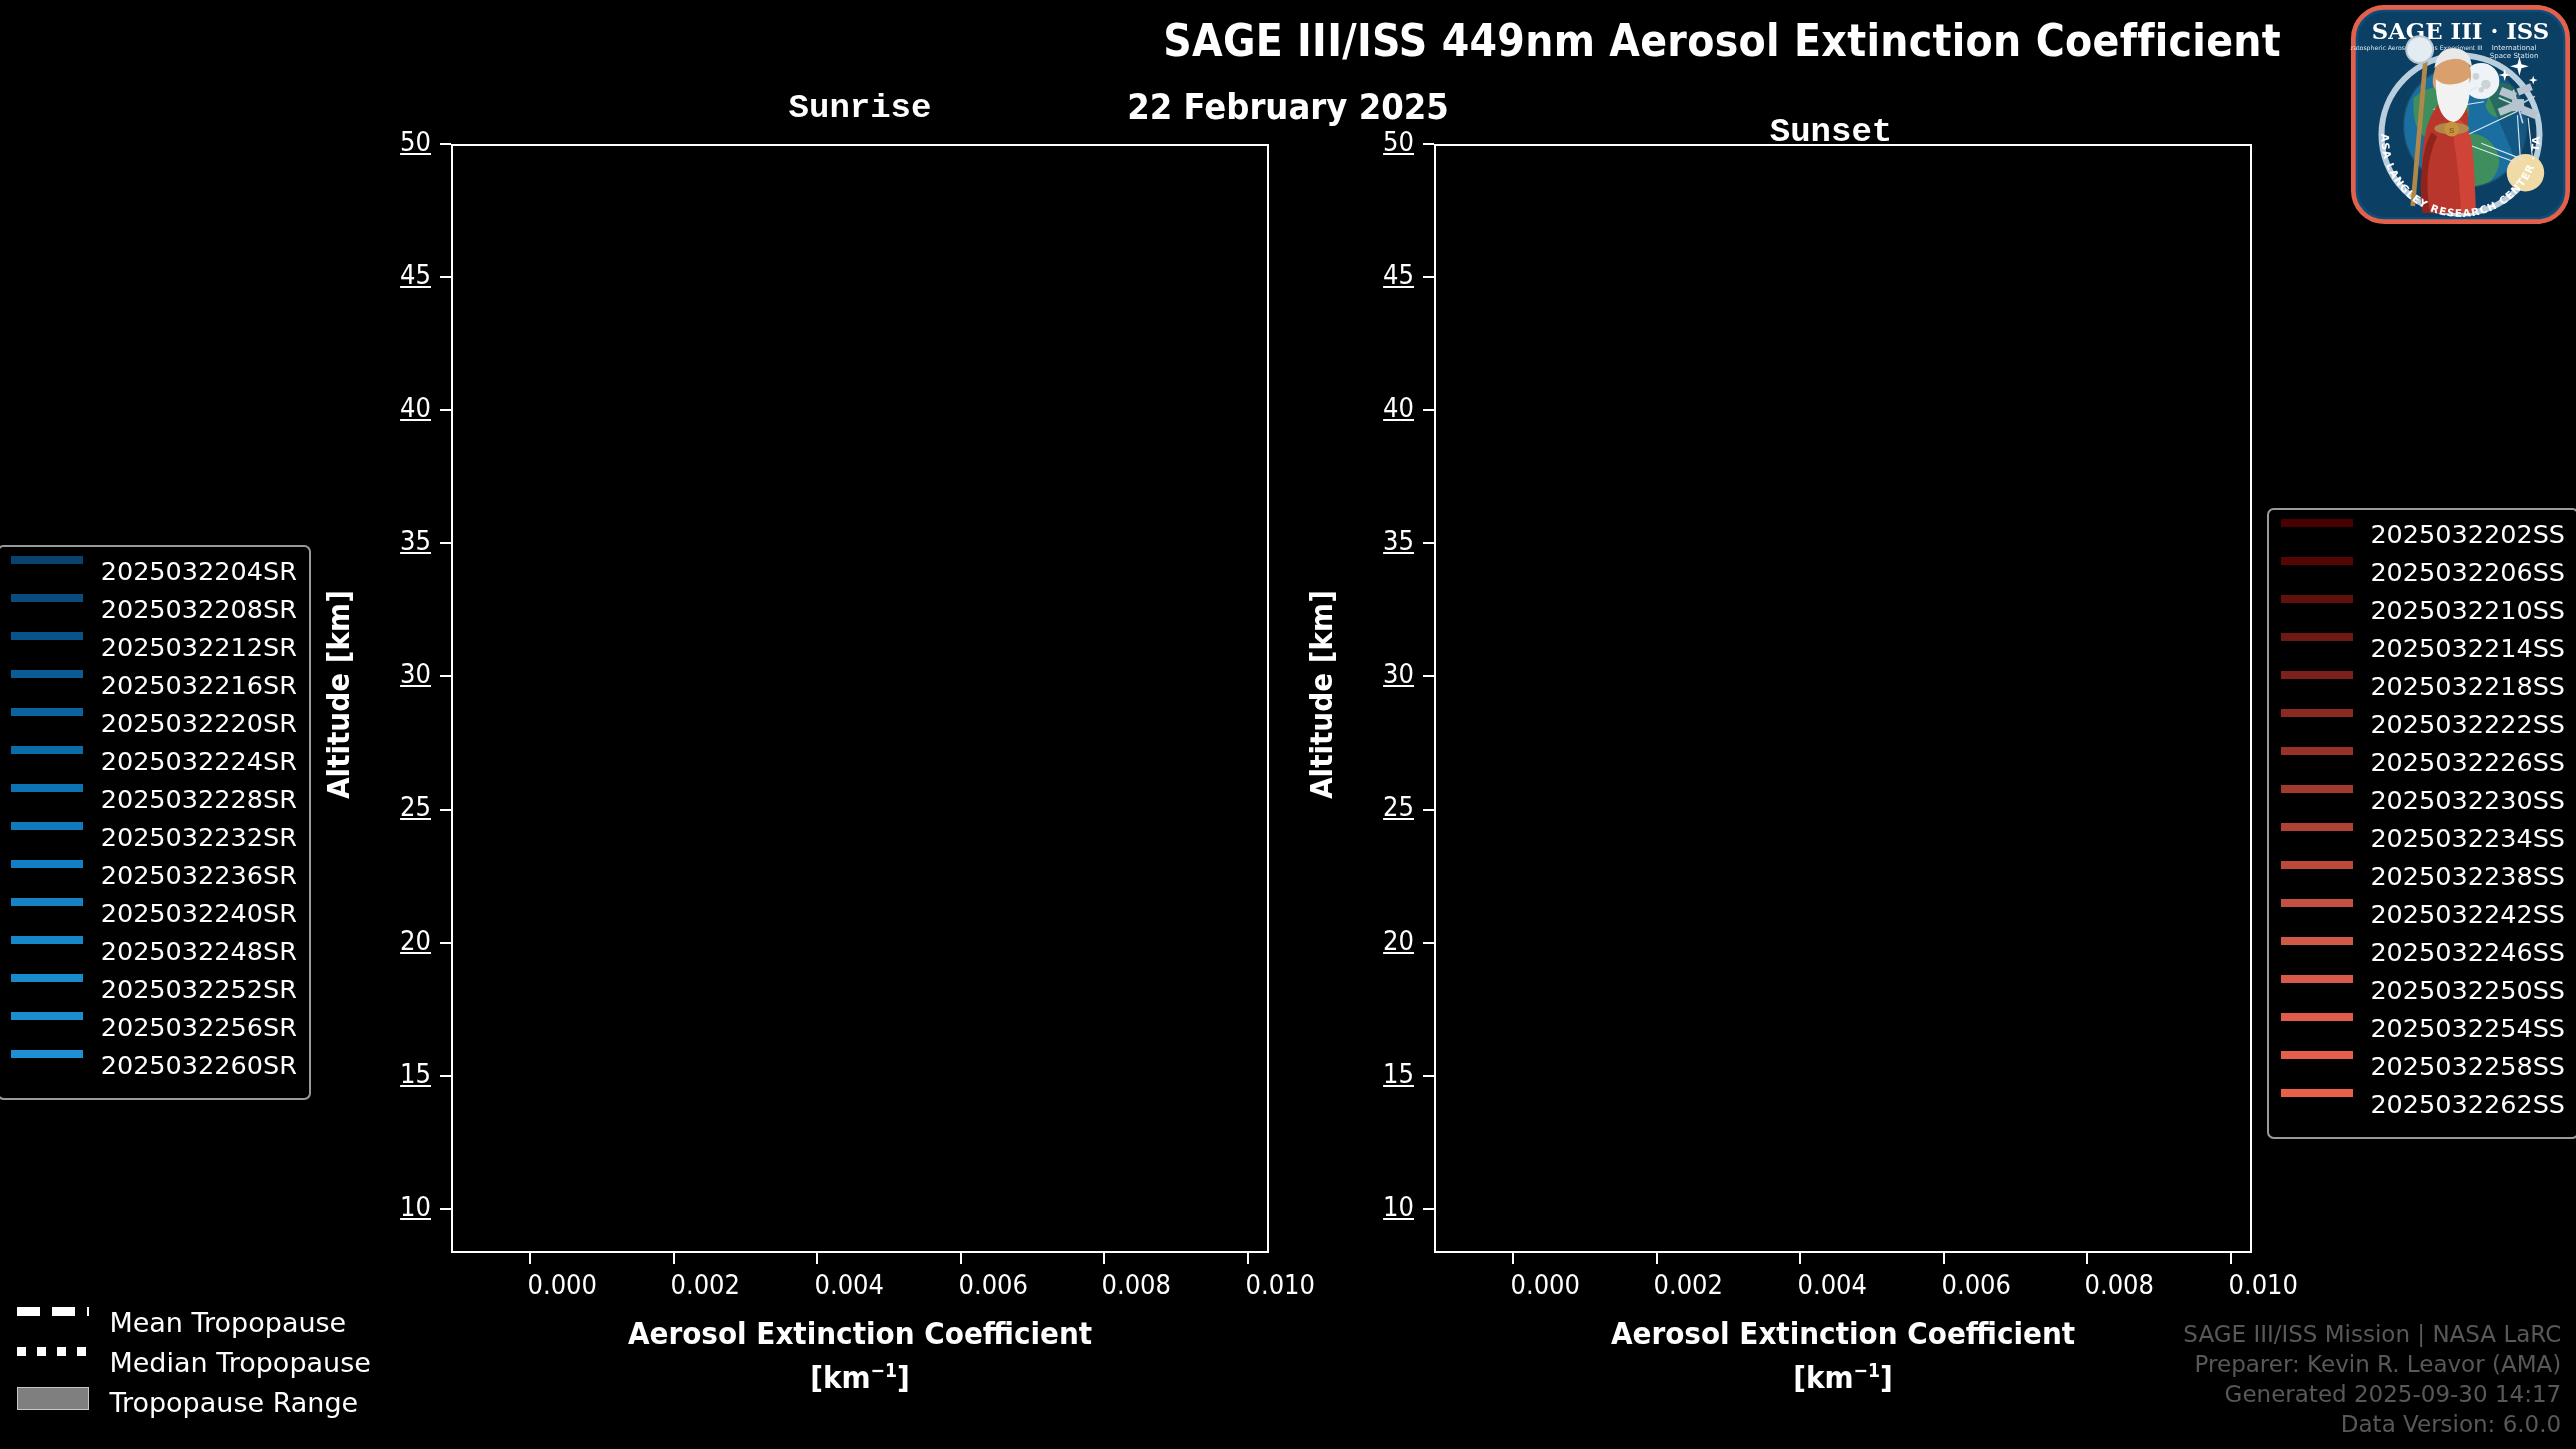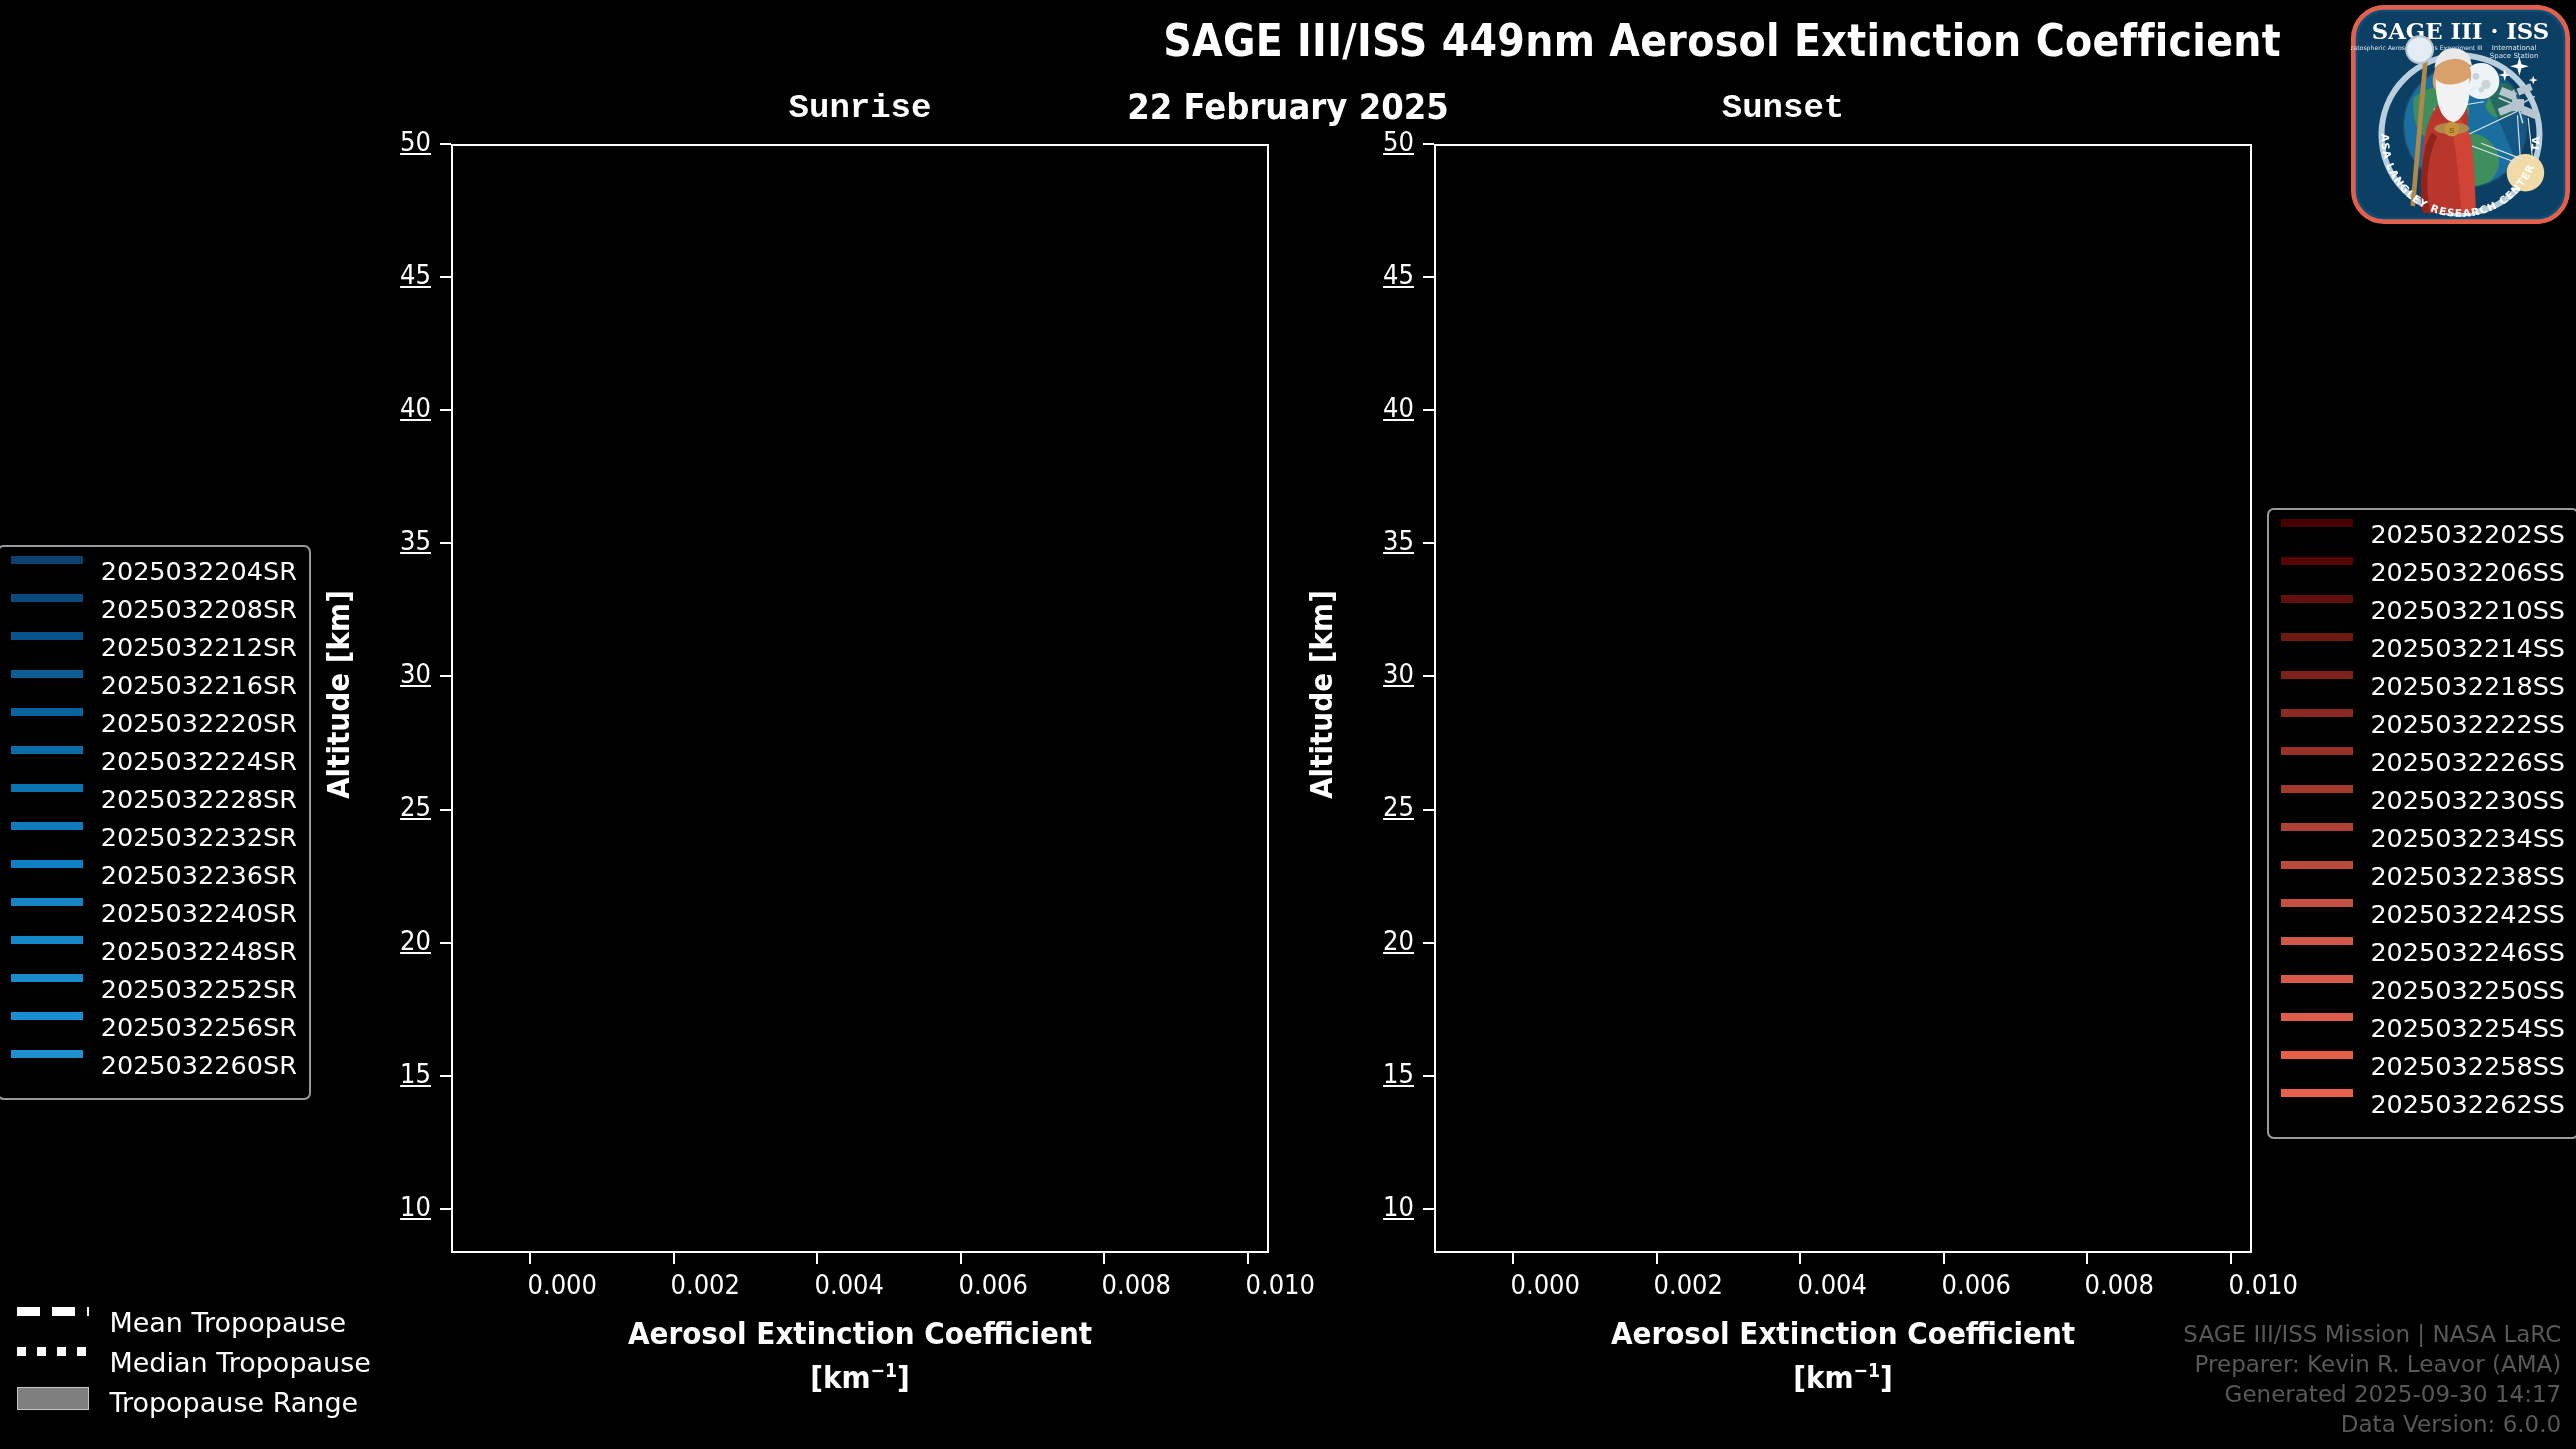--- a/index.html
+++ b/index.html
@@ -48,21 +48,21 @@
       font-size:23px;line-height:1.30;}
   
   #logo{right:6.7px;top:4px;width:219px;height:219px;}
 </style>
 </head>
 <body>
 
 <div class="abs" id="main-title">SAGE III/ISS 449nm Aerosol Extinction Coefficient</div>
 <div class="abs" id="sub-title">22 February 2025</div>
 <div class="abs panel-title" id="panel-title-left" style="left: 451px; width: 818px;">Sunrise</div>
-<div class="abs panel-title" id="panel-title-right" style="left: 1374px; width: 818px;">Sunset</div>
+<div class="abs panel-title" id="panel-title-right" style="left: 1422px; width: 818px; margin-top: 24px;">Sunset</div>
 
 <div class="abs" id="logo">
   <svg viewBox="0 0 330 330" width="221" height="221">
     <defs>
       <clipPath id="globeClip">
           <circle cx="172" cy="182" r="92"></circle>
         </clipPath>
     </defs>
     <rect x="5" y="5" width="320" height="320" rx="46" fill="#0d4d77" stroke="#e2604c" stroke-width="7"></rect>
     <rect x="12" y="12" width="306" height="306" rx="40" fill="#0b3f63"></rect>

